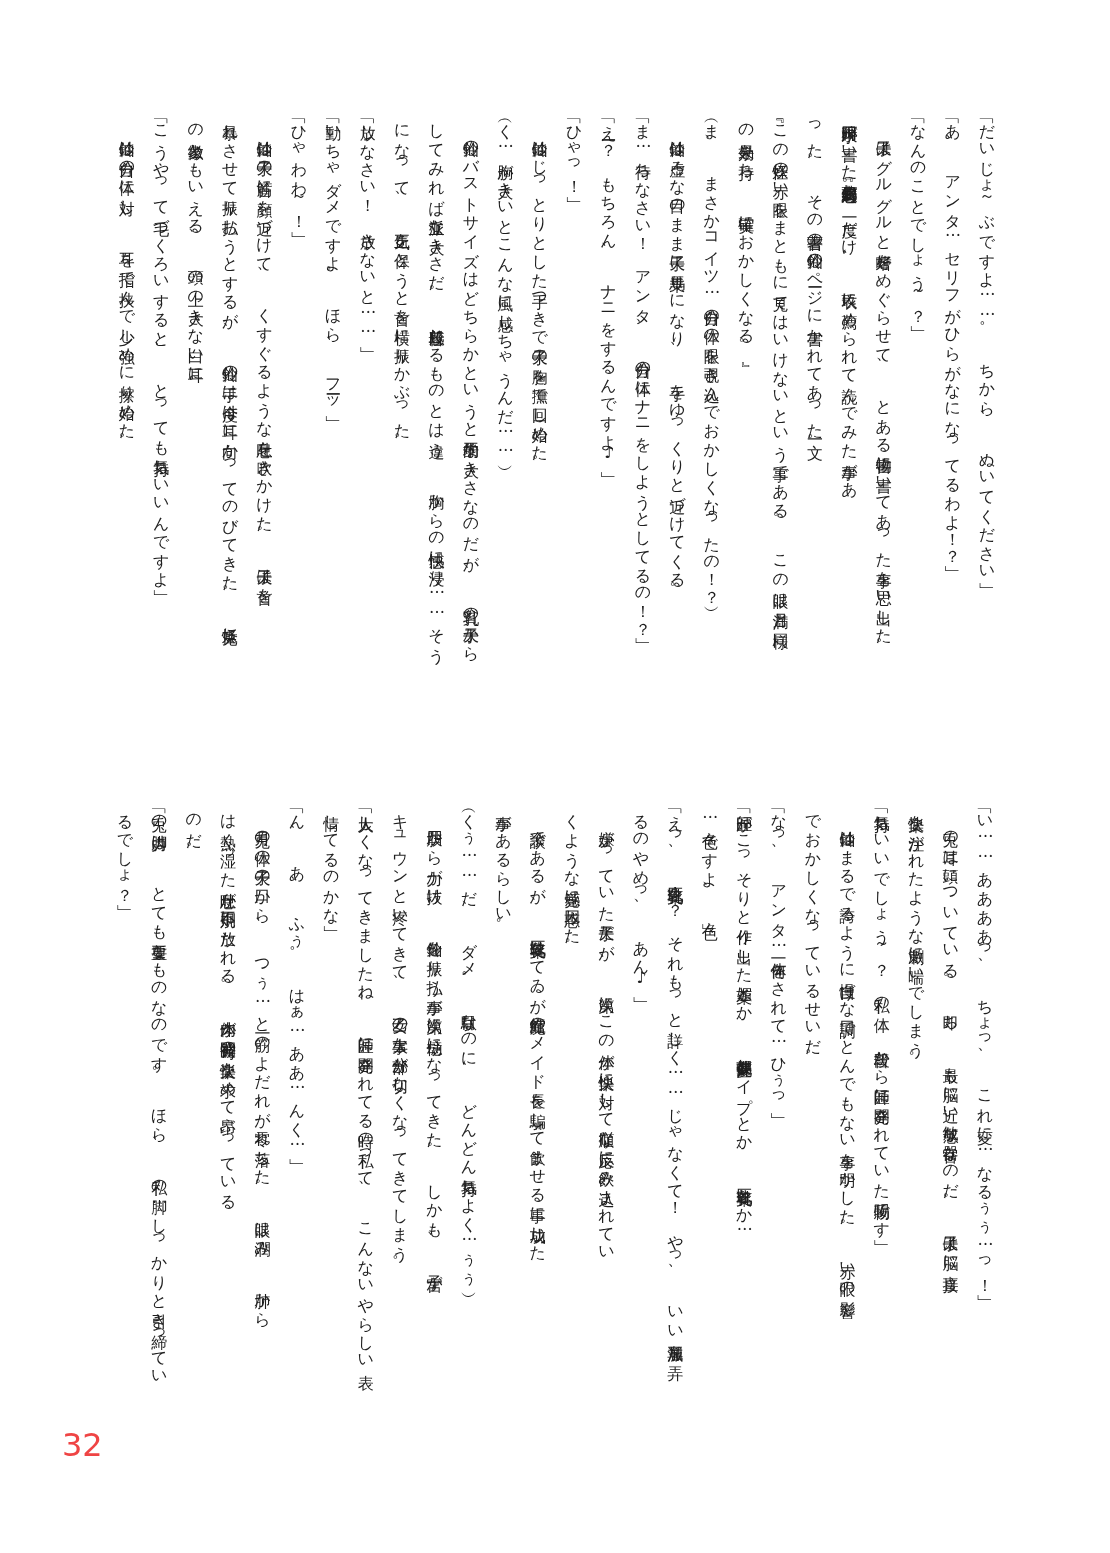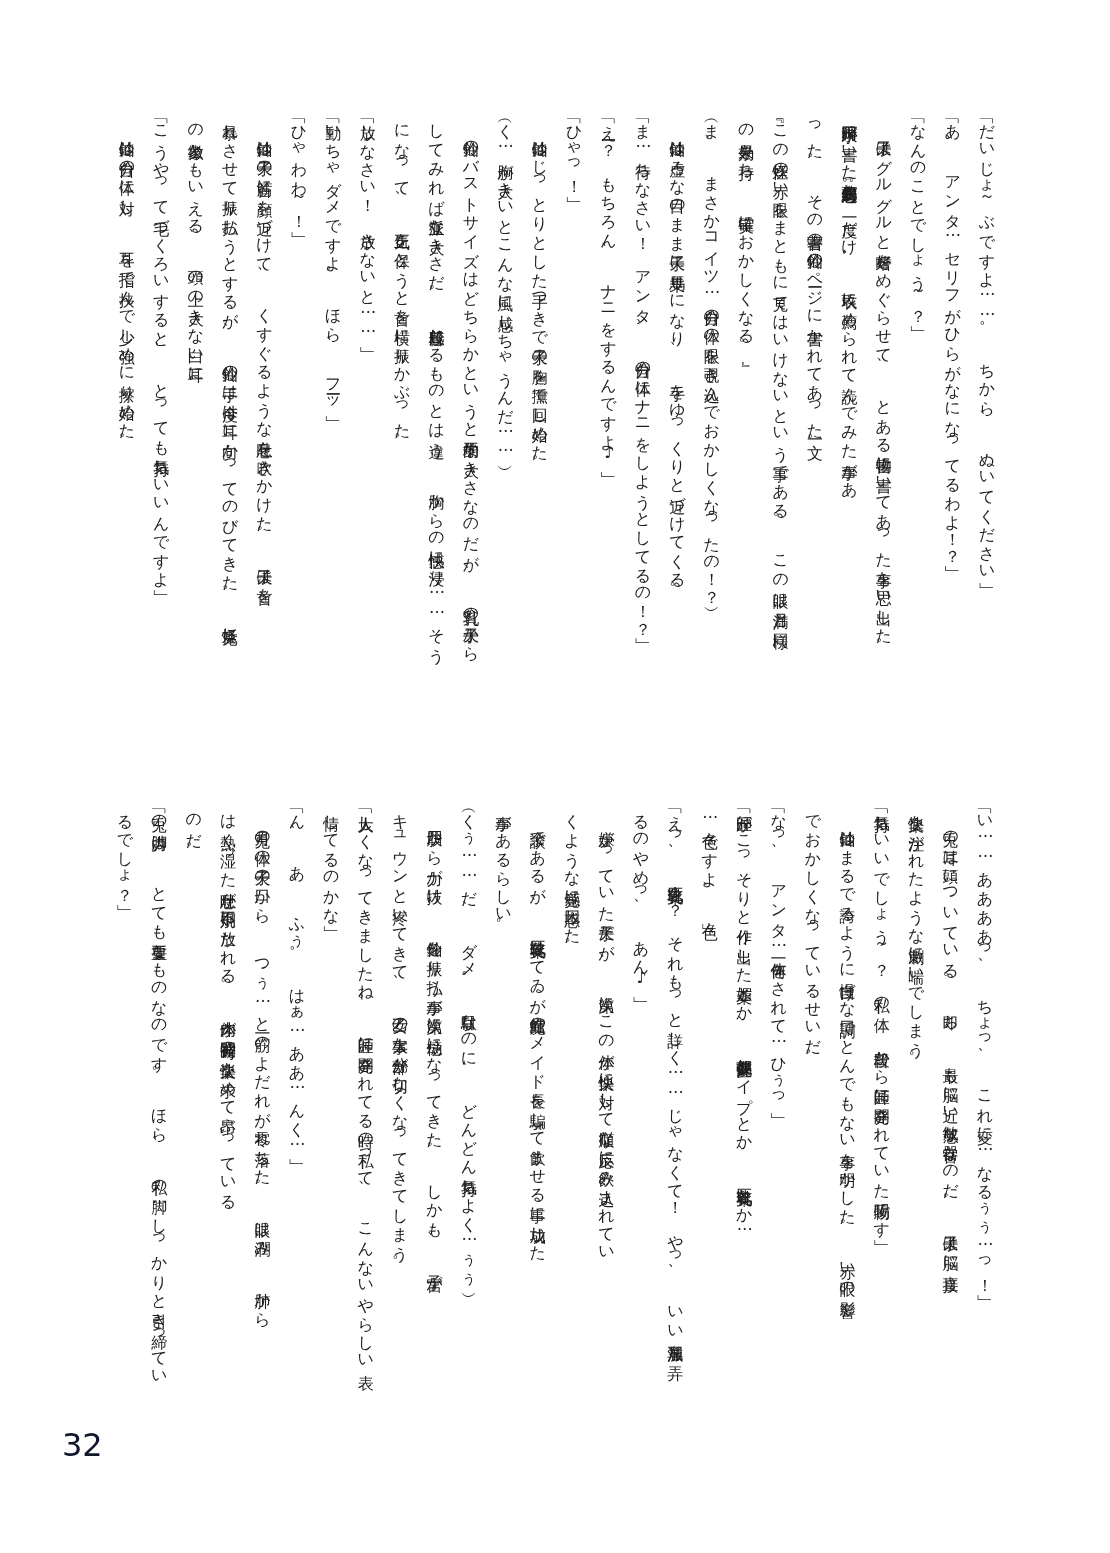--- a/index.html
+++ b/index.html
@@ -44,21 +44,21 @@
     right: 108px;
     height: 660px;
   }
   .page-number {
     position: absolute;
     left: 62px;
     top: 1426px;
     font-family: "DejaVu Sans", "Liberation Sans", sans-serif;
     font-size: 32px;
     font-weight: 500;
-    color: #0f172a;
+    color: #ef4444;
   }
 </style>
 </head>
 <body>
 
 <div class="page">
 
   <div class="vtext block-top">
       <p>「だいじょ～ぶですよ……。　ちから、　ぬいてください」</p>
       <p>「あ、　アンタ…セリフがひらがなになってるわよ！？」</p>

